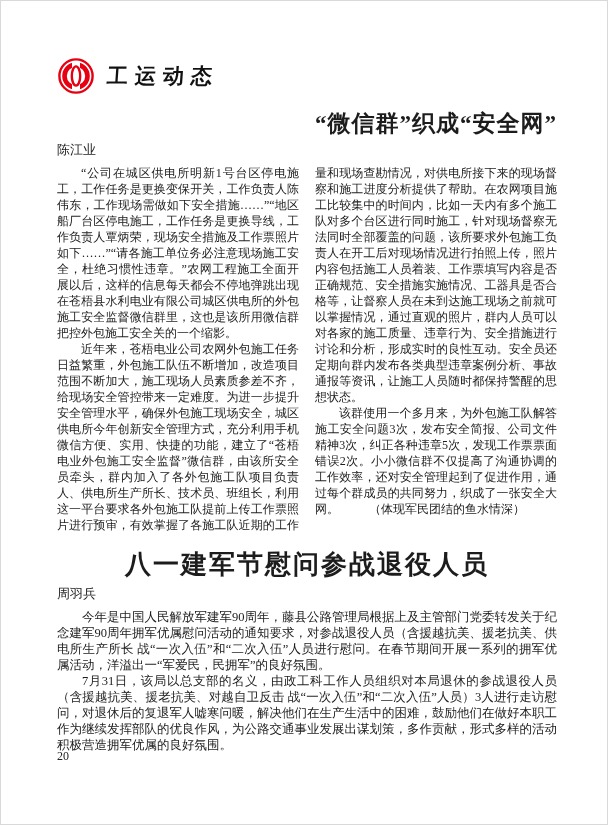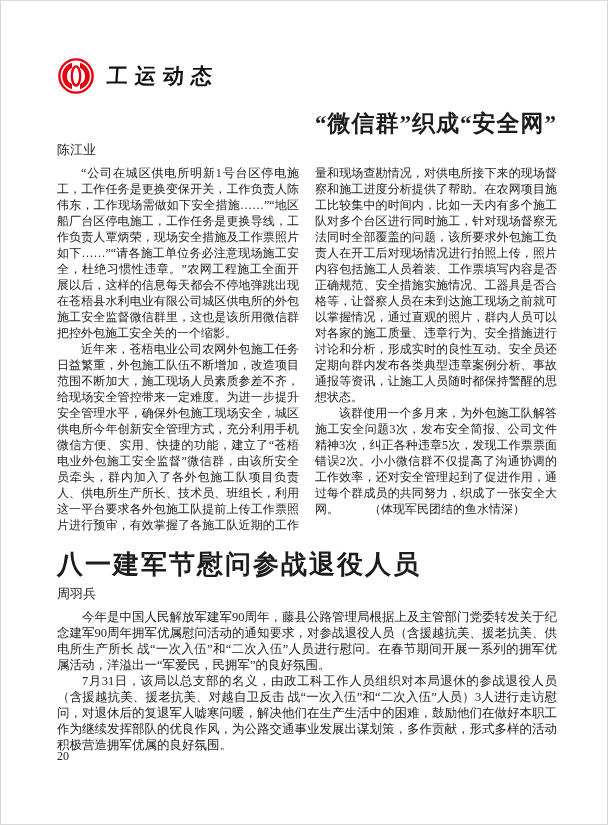--- a/index.html
+++ b/index.html
@@ -37,21 +37,21 @@
   .body-cols{
     margin-top:6px;
     column-count:2;column-gap:16px;
     font-size:12px;line-height:16px;
     text-align:justify;text-justify:inter-ideograph;
   }
   .body-cols p,.body-full p{margin:0;text-indent:2em;}
   .inline-attr{margin-left:2.5em;}
   .title2{
     margin:14px 0 0 0;
-    font-size:26px;font-weight:700;
+    text-align:center;font-size:26px;font-weight:700;
     letter-spacing:2px;line-height:36px;
   }
   .body-full{
     margin-top:6px;
     font-size:12.5px;line-height:16px;
     text-align:justify;text-justify:inter-ideograph;
   }
   .page-number{
     position:absolute;left:56px;bottom:60px;
     font-size:12px;color:#222;

